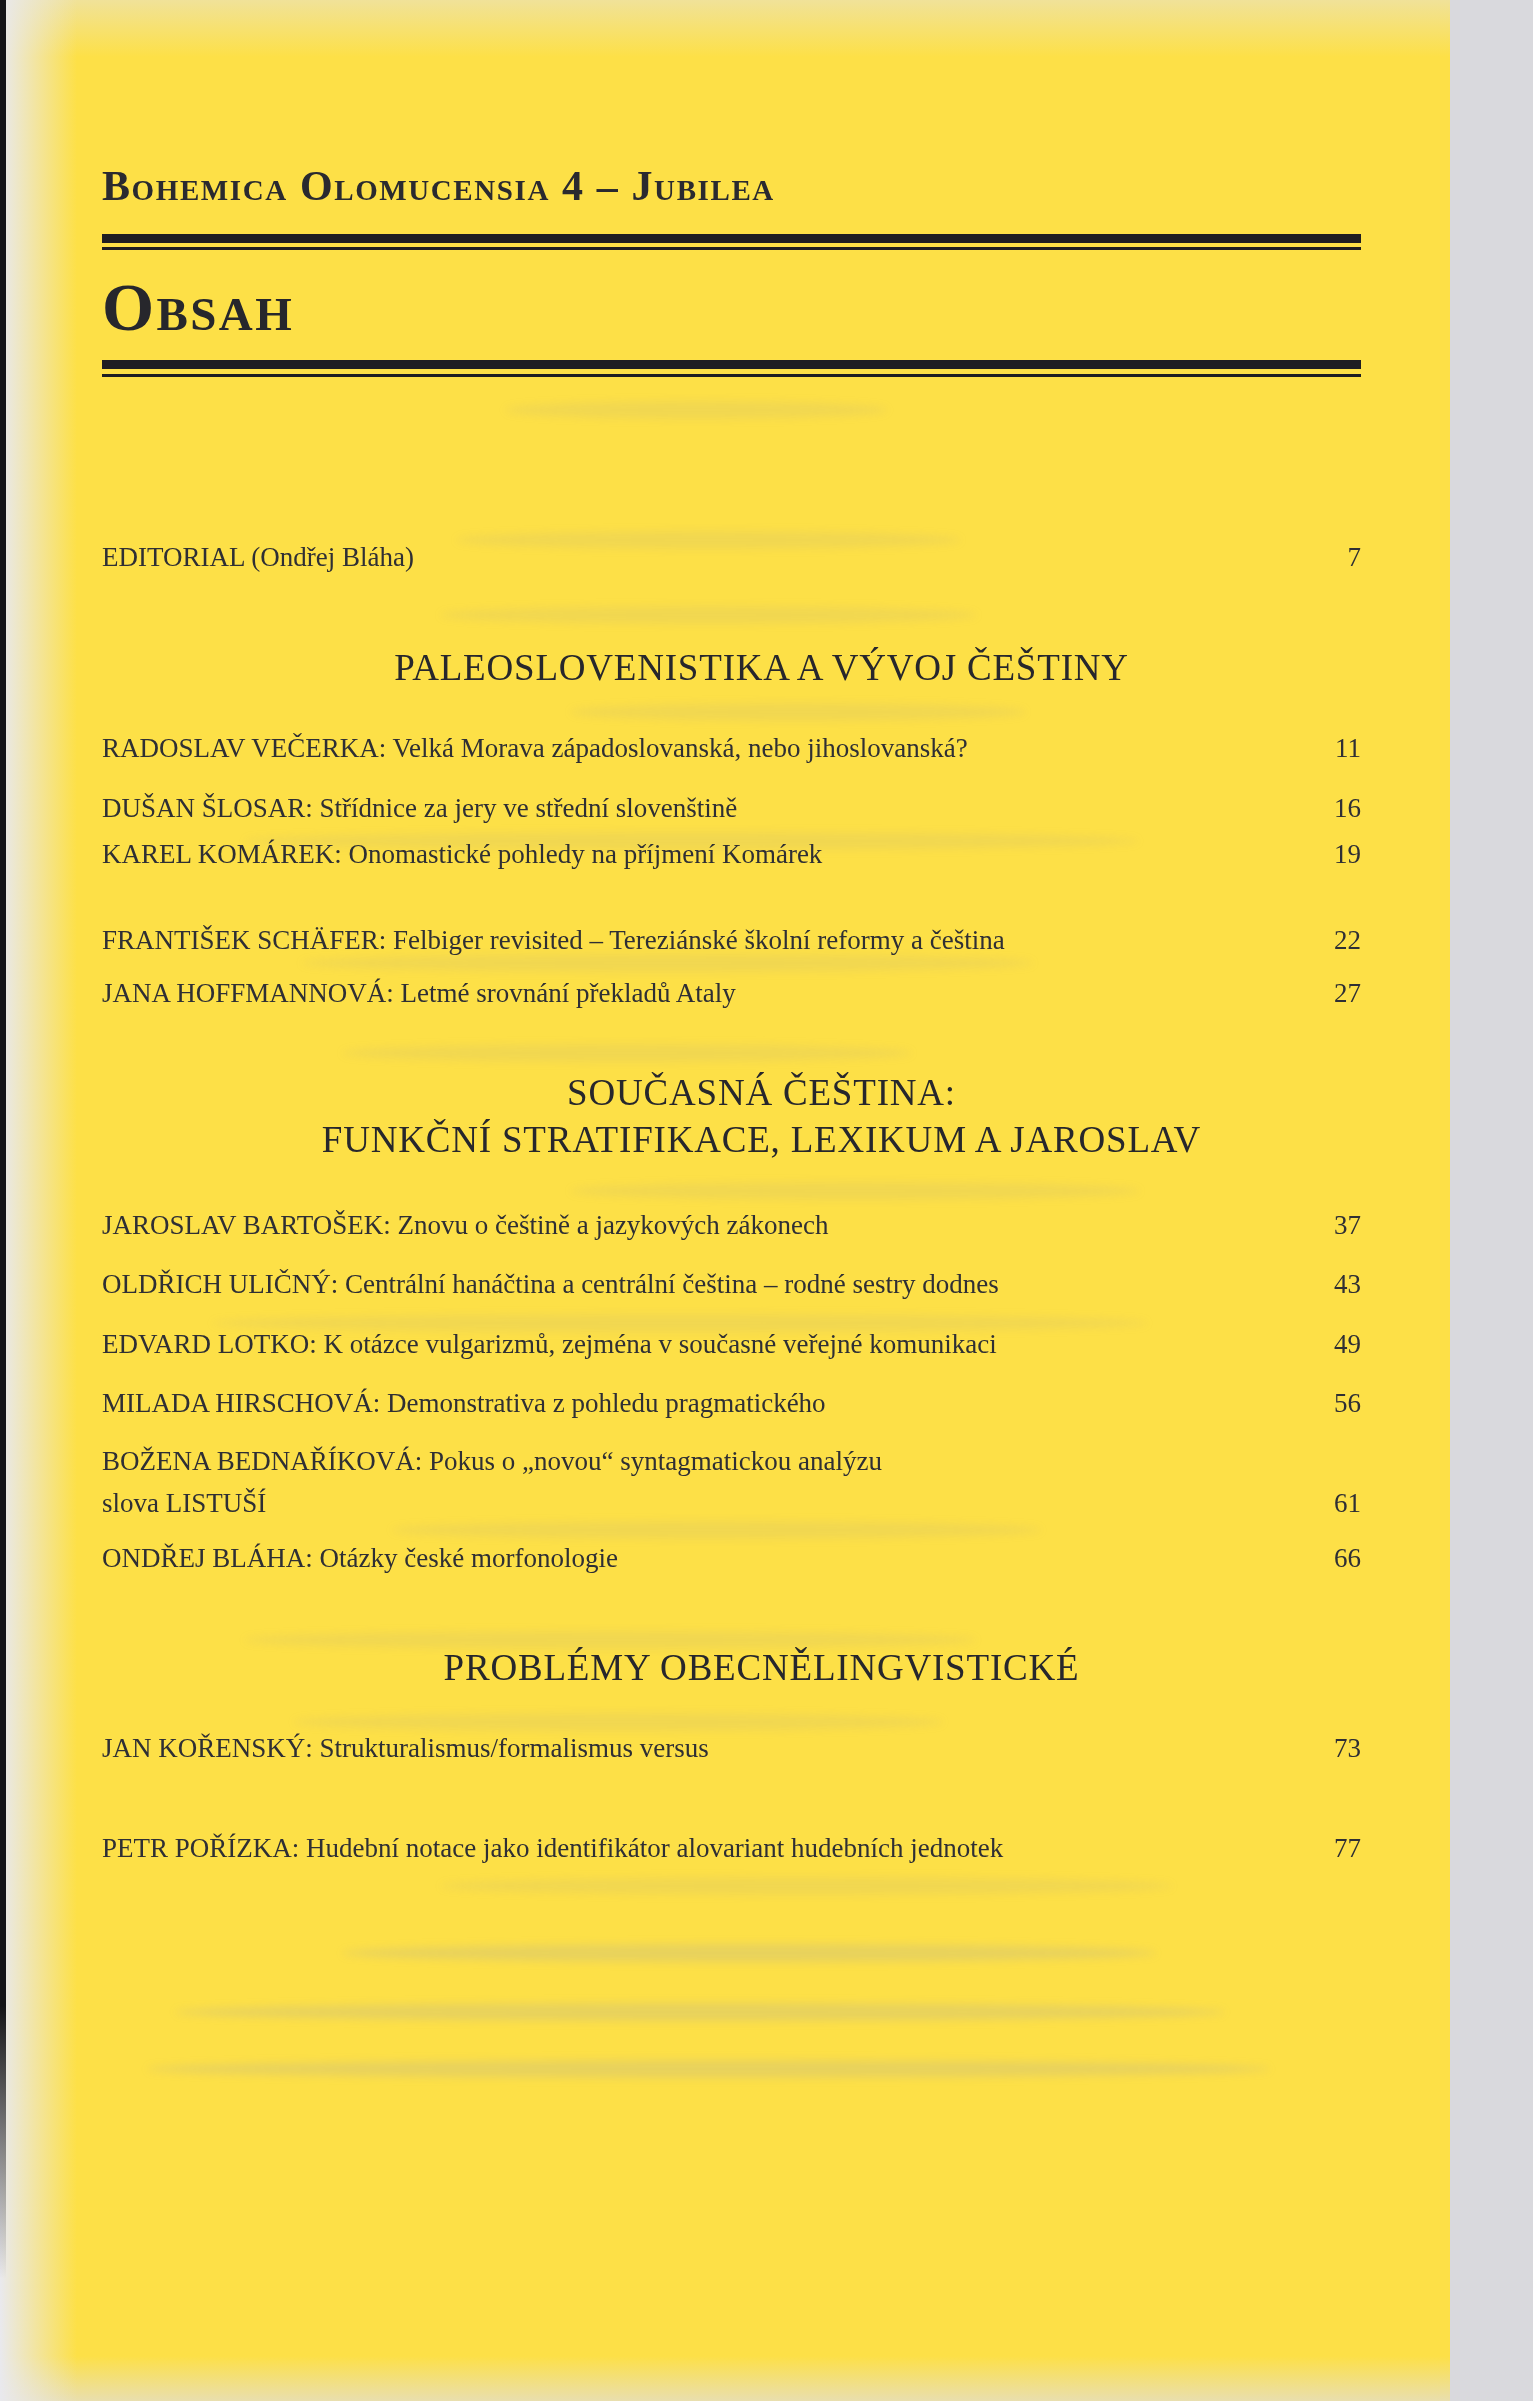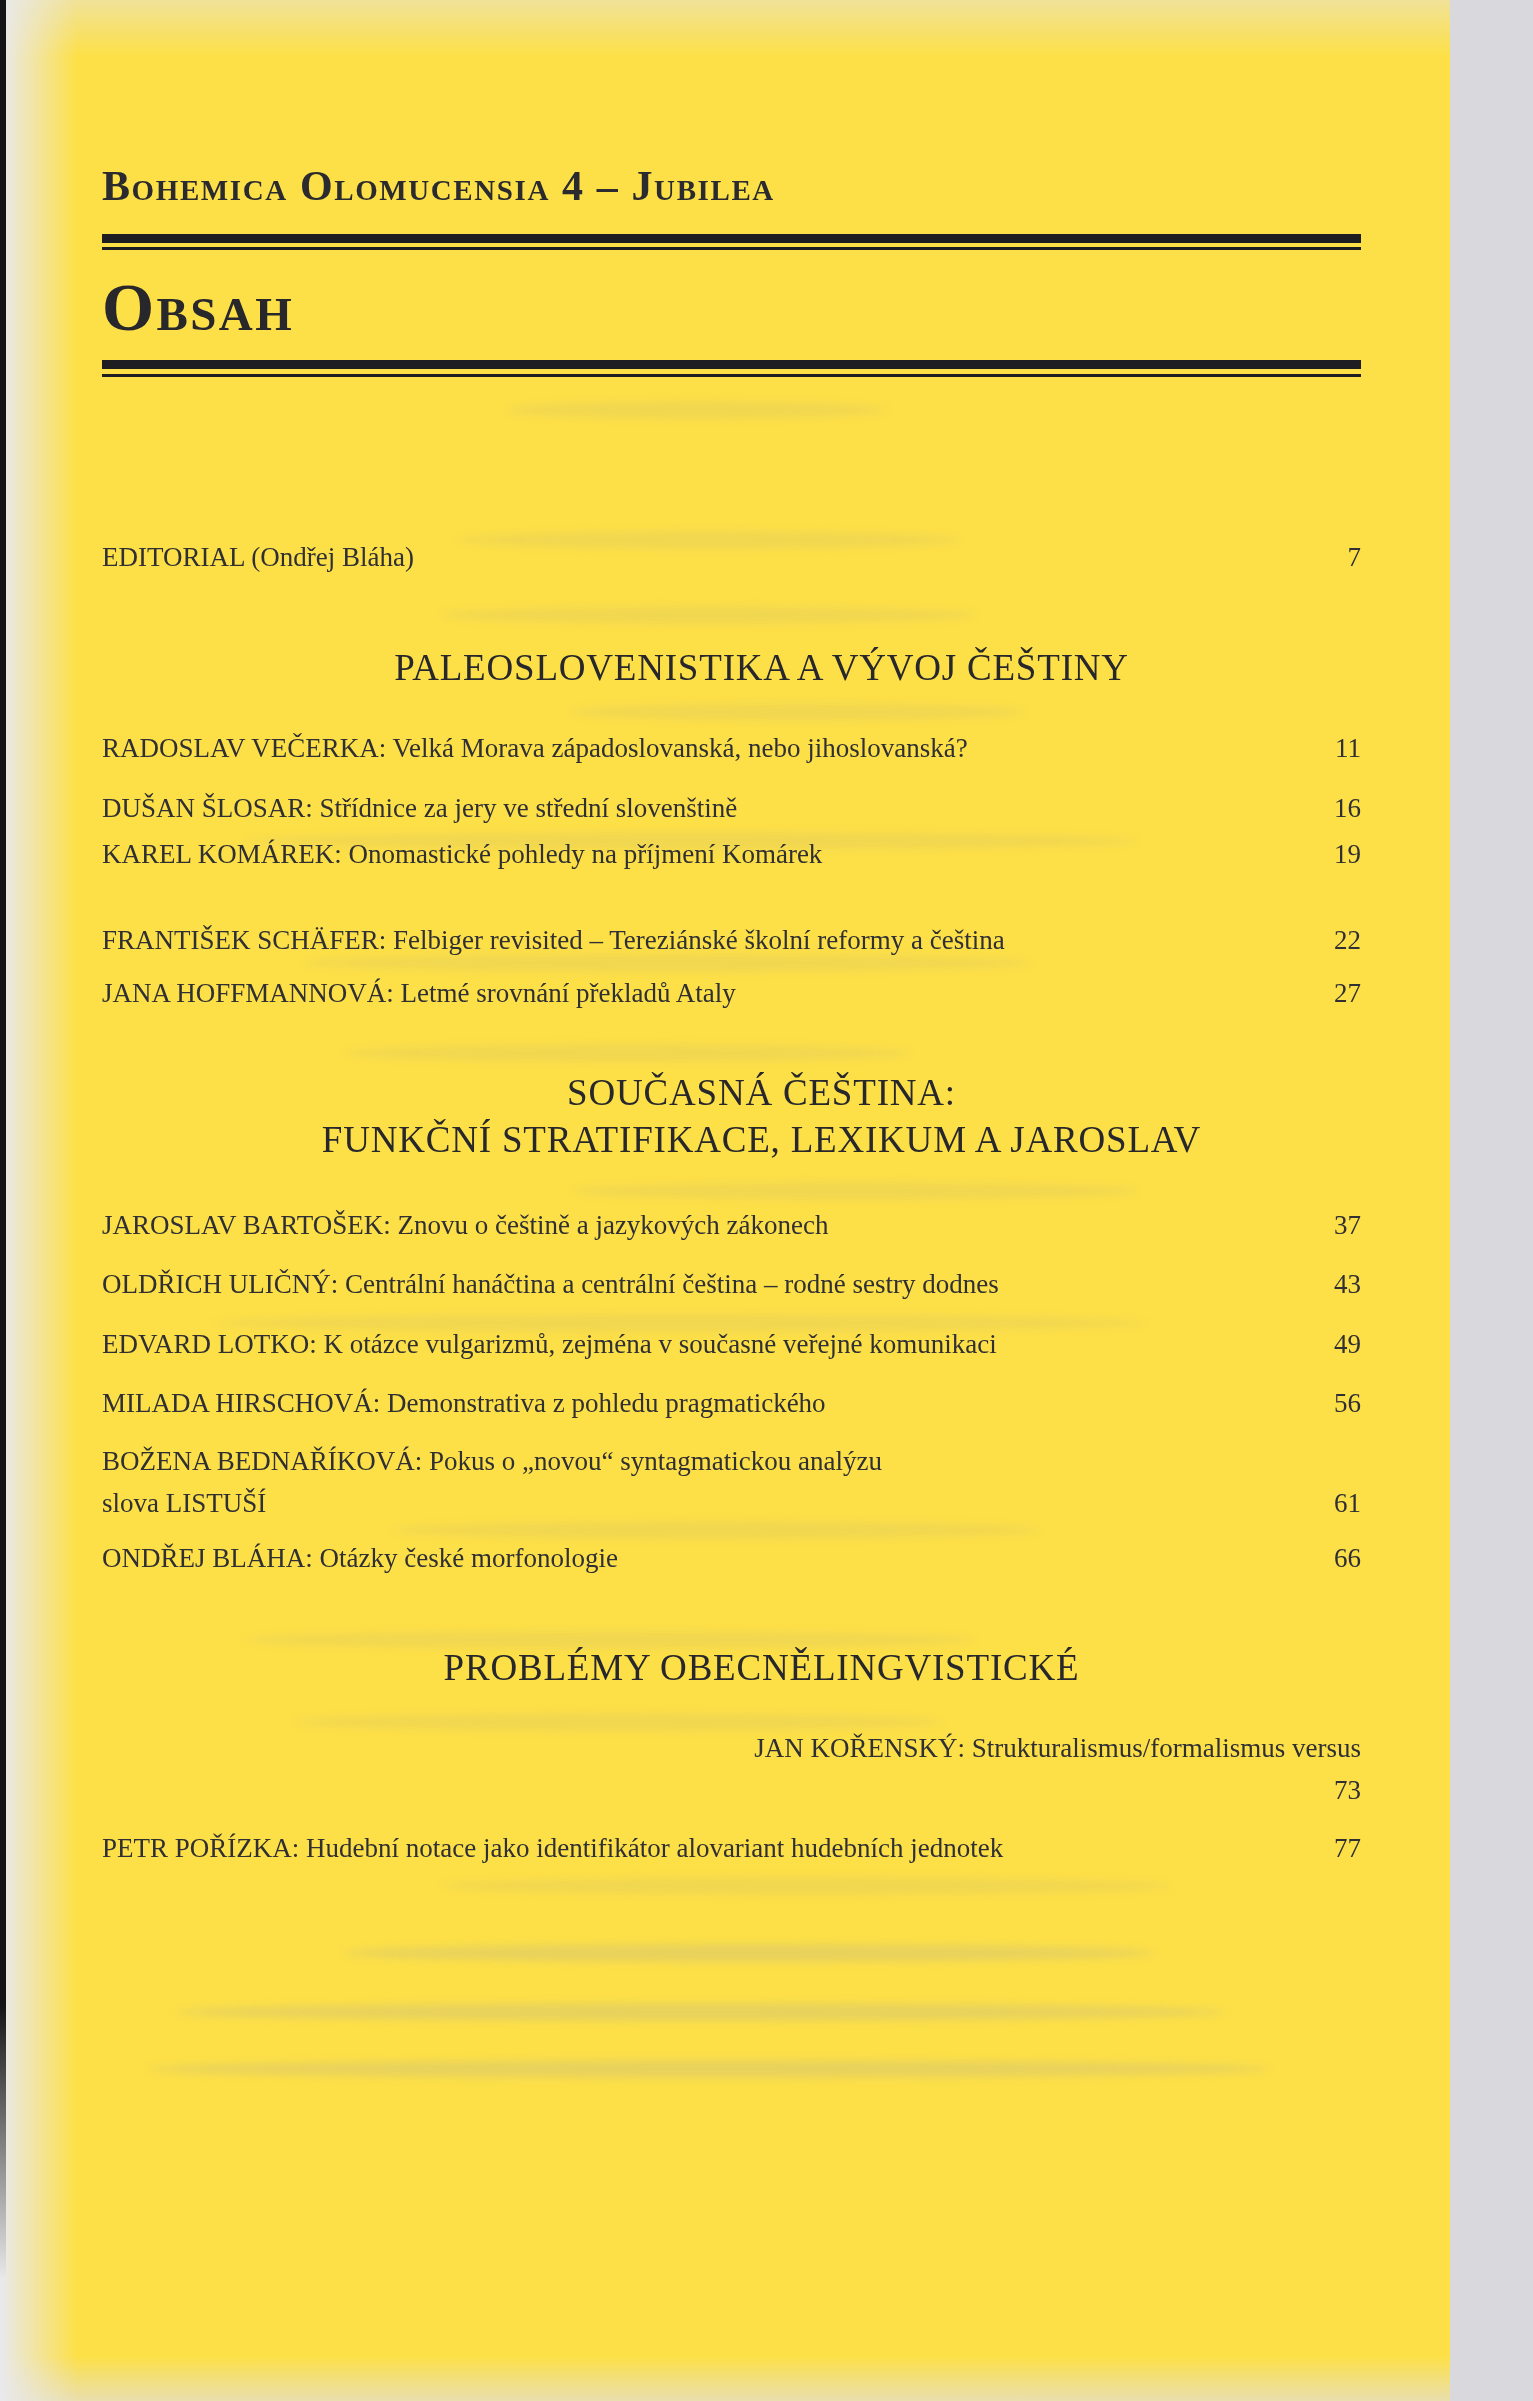--- a/index.html
+++ b/index.html
@@ -152,21 +152,21 @@
     <span class="p">61</span>
   </div>
   <div class="row" style="top:1537px;">
     <span class="t">ONDŘEJ BLÁHA: Otázky české morfonologie</span>
     <span class="p">66</span>
   </div>
 
   <div class="heading" style="top:1644px;">
     <span class="hl">PROBLÉMY OBECNĚLINGVISTICKÉ</span>
   </div>
-  <div class="row" style="top:1727px;flex-direction:column;">
+  <div class="row" style="top:1727px;">
     <span class="t">
       <span class="l">JAN KOŘENSKÝ: Strukturalismus/formalismus versus</span>
     </span>
     <span class="p">73</span>
   </div>
   <div class="row" style="top:1827px;">
     <span class="t">PETR POŘÍZKA: Hudební notace jako identifikátor alovariant hudebních jednotek</span>
     <span class="p">77</span>
   </div>
 </div>

